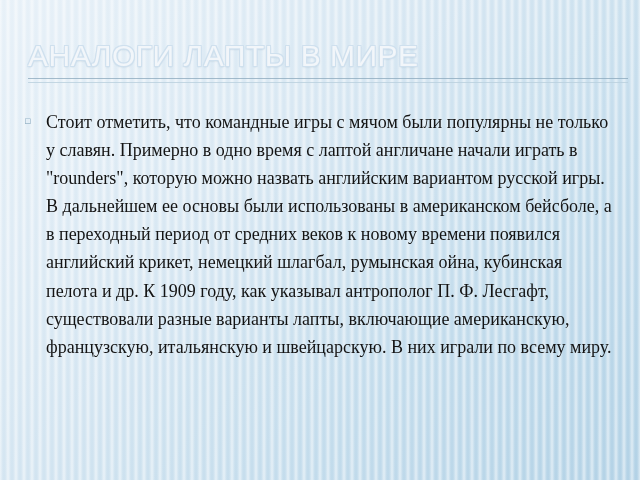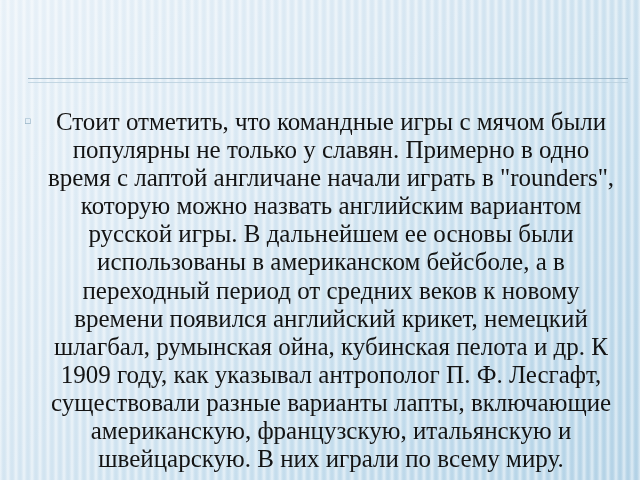--- a/index.html
+++ b/index.html
@@ -83,32 +83,33 @@
     padding-top: 7px;
     color: #9ab6c8;
     font-family: "DejaVu Sans", sans-serif;
     font-size: 11px;
     line-height: 11px;
     text-align: left;
   }
   .bullet-text {
     flex: 1 1 auto;
     font-family: "Liberation Serif", serif;
-    font-size: 25px;
+    font-size: 18px;
     line-height: 28.1px;
     color: #141414;
-    text-align: center;
+    text-align: left;
   }
 </style>
 </head>
 <body>
 
 <div class="slide">
 
   <div class="title-area">
+    <div class="slide-title">Аналоги лапты в мире</div>
     <div class="title-rule"></div>
     <div class="title-rule-2"></div>
   </div>
 
   <div class="body-area">
     <div class="bullet-row">
       <div class="bullet-marker">▫</div>
       <div class="bullet-text">Стоит отметить, что командные игры с мячом были популярны не только у славян. Примерно в одно время с лаптой англичане начали играть в "rounders", которую можно назвать английским вариантом русской игры. В дальнейшем ее основы были использованы в американском бейсболе, а в переходный период от средних веков к новому времени появился английский крикет, немецкий шлагбал, румынская ойна, кубинская пелота и др. К 1909 году, как указывал антрополог П. Ф. Лесгафт, существовали разные варианты лапты, включающие американскую, французскую, итальянскую и швейцарскую. В них играли по всему миру.</div>
     </div>
   </div>

